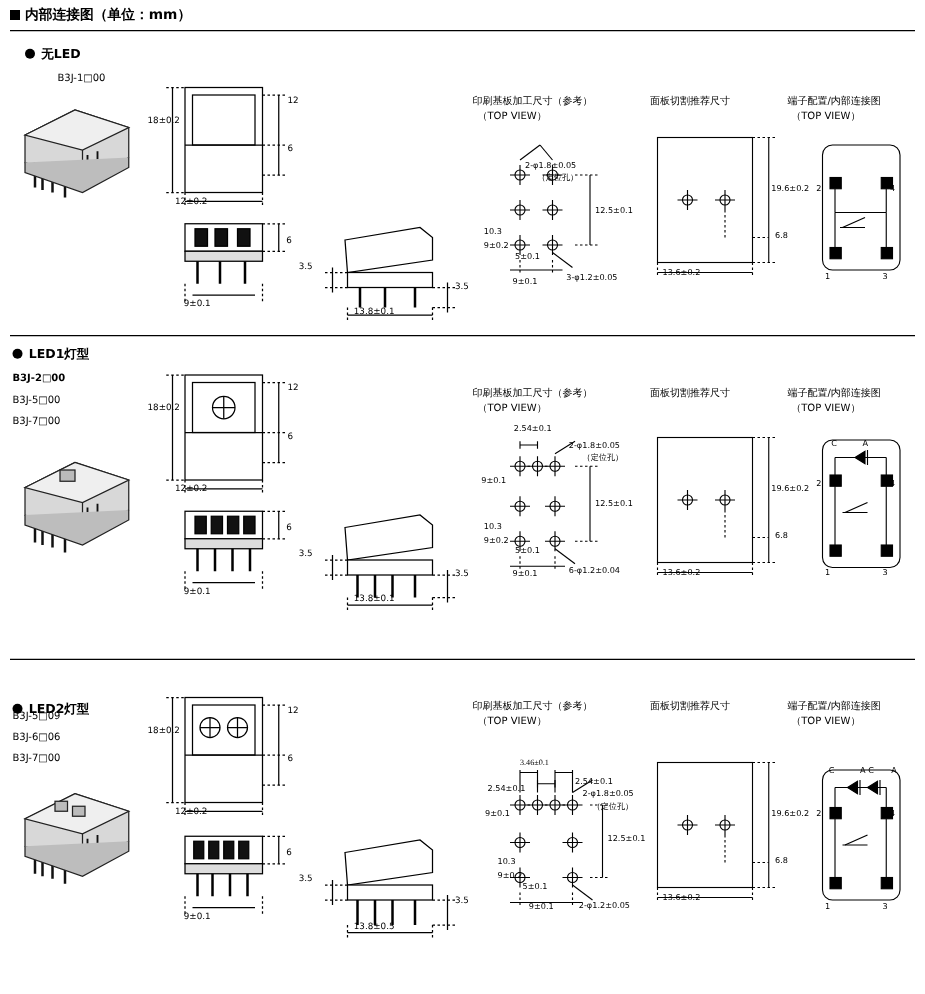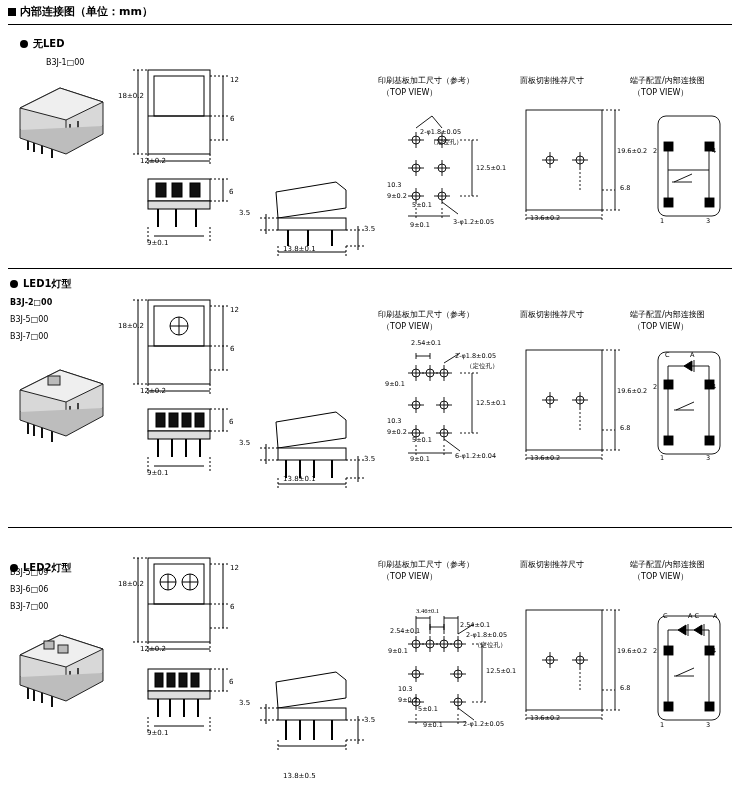--- a/index.html
+++ b/index.html
@@ -499,21 +499,21 @@
     <line x1="18" y1="44" x2="18" y2="64"></line>
     <line x1="30" y1="80" x2="30" y2="90" stroke-dasharray="2,2"></line>
     <line x1="98" y1="80" x2="98" y2="90" stroke-dasharray="2,2"></line>
     <line x1="30" y1="86" x2="98" y2="86"></line>
     <line x1="98" y1="60" x2="116" y2="60" stroke-dasharray="2,2"></line>
     <line x1="98" y1="80" x2="116" y2="80" stroke-dasharray="2,2"></line>
     <line x1="110" y1="56" x2="110" y2="84"></line>
   </g>
 </svg>
 <div class="t t7" style="left:239px;top:699px;"><span>3.5</span></div>
-<div class="t t7" style="left:283px;top:772px;"><span>13.8±0.5</span></div>
+<div class="t t7" style="left:283px;top:737px;"><span>13.8±0.5</span></div>
 <div class="t t7" style="left:364px;top:716px;"><span>3.5</span></div>
 
 <svg class="abs" style="left:392px;top:610px;" width="125" height="130">
   <g stroke="#000" fill="none" stroke-width="0.9">
     <g>
       <circle cx="24" cy="34" r="4"></circle>
         <line x1="16" y1="34" x2="32" y2="34"></line>
         <line x1="24" y1="26" x2="24" y2="42"></line>
       <circle cx="38" cy="34" r="4"></circle>
         <line x1="30" y1="34" x2="46" y2="34"></line>

